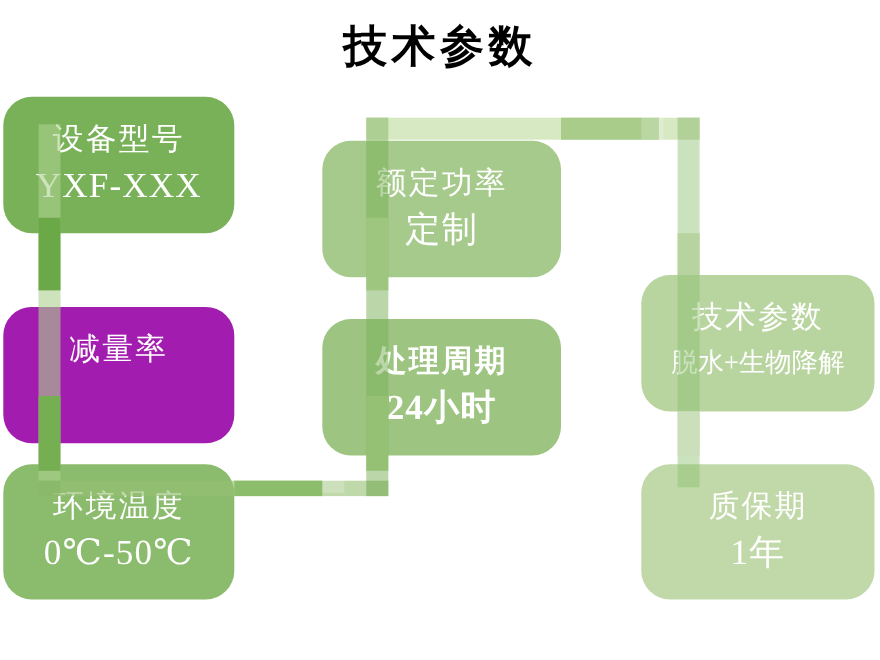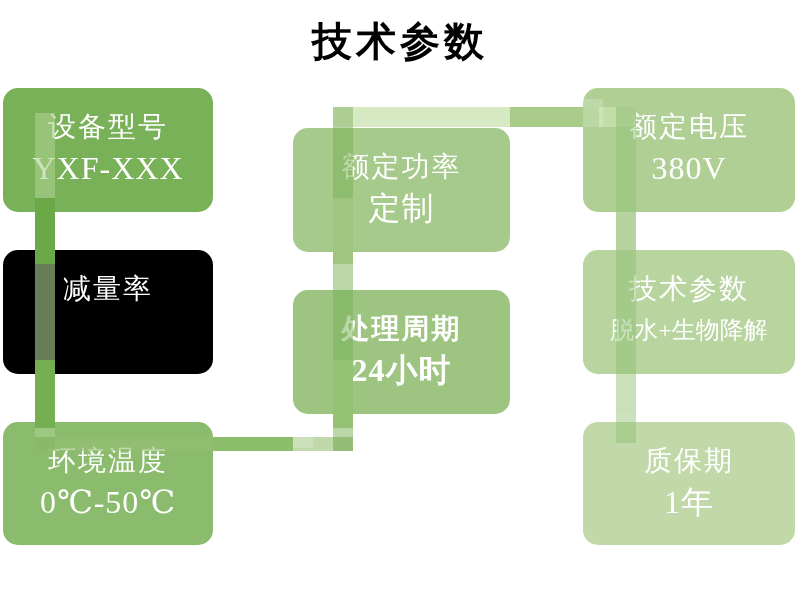--- a/index.html
+++ b/index.html
@@ -6,21 +6,21 @@
   #slide{
     position:relative;width:800px;height:600px;background:#ffffff;overflow:hidden;
     font-family:"Liberation Serif","DejaVu Serif",serif;
   }
   .slide-title{
     position:absolute;left:0;top:14px;width:800px;text-align:center;
     font-family:"Liberation Sans","DejaVu Sans",sans-serif;
     font-size:40px;font-weight:700;color:#000;letter-spacing:4px;margin:0;
   }
   .box{
-    position:absolute;border-radius:15px;color:#fff;text-align:center;z-index:1;
+    position:absolute;border-radius:26px;color:#fff;text-align:center;z-index:1;
   }
   
   .r1{top:88px;height:124px;}
   .r2{top:250px;height:124px;}
   .r3{top:422px;height:123px;}
   .c1{left:3px;width:210px;}
   .c2{left:293px;width:217px;margin-top:40px;}
   .c3{left:583px;width:212px;}
   .box-title{
     position:absolute;top:22px;left:0;width:100%;
@@ -67,38 +67,34 @@
   <div class="band" id="col1-stripe" style="background-color: rgba(171, 208, 141, 0.6);"></div>
   <div class="band" id="col2-stripe" style="background-color: rgba(120, 175, 85, 0.5);"></div>
   <div class="band" id="col3-stripe" style="background-color: rgba(140, 190, 110, 0.45);"></div>
   <div class="band" id="top-band" style="background-color: rgba(200, 225, 175, 0.75);"></div>
   <div class="band" id="bottom-band" style="background-color: rgba(150, 192, 115, 0.6);"></div>
 
   <div class="box r1 c1" style="background-color: rgb(121, 177, 89);">
     <div class="box-title">设备型号</div>
     <div class="box-value">YXF-XXX</div>
   </div>
-  <div class="box r2 c1" style="background-color: #000000;">
+  <div class="box r2 c1" style="background-color: #a21caf; margin-top: 29px;">
     <div class="box-title">减量率</div>
   </div>
   <div class="box r3 c1" style="background-color: rgb(139, 187, 109);">
     <div class="box-title">环境温度</div>
     <div class="box-value">0℃-50℃</div>
   </div>
   <div class="box r2 c2" style="background-color: rgb(157, 197, 129); font-weight: bold;">
     <div class="box-title">处理周期</div>
     <div class="box-value">24小时</div>
   </div>
   <div class="box r1 c2" style="background-color: rgb(166, 202, 139);">
     <div class="box-title">额定功率</div>
     <div class="box-value">定制</div>
-  </div>
-  <div class="box r1 c3" style="background-color: rgb(175, 207, 149);">
-    <div class="box-title">额定电压</div>
-    <div class="box-value">380V</div>
   </div>
   <div class="box r2 c3" style="background-color: rgb(184, 212, 159);">
     <div class="box-title">技术参数</div>
     <div class="box-value long">脱水+生物降解</div>
   </div>
   <div class="box r3 c3" style="background-color: rgb(193, 217, 169);">
     <div class="box-title">质保期</div>
     <div class="box-value">1年</div>
   </div>
 

